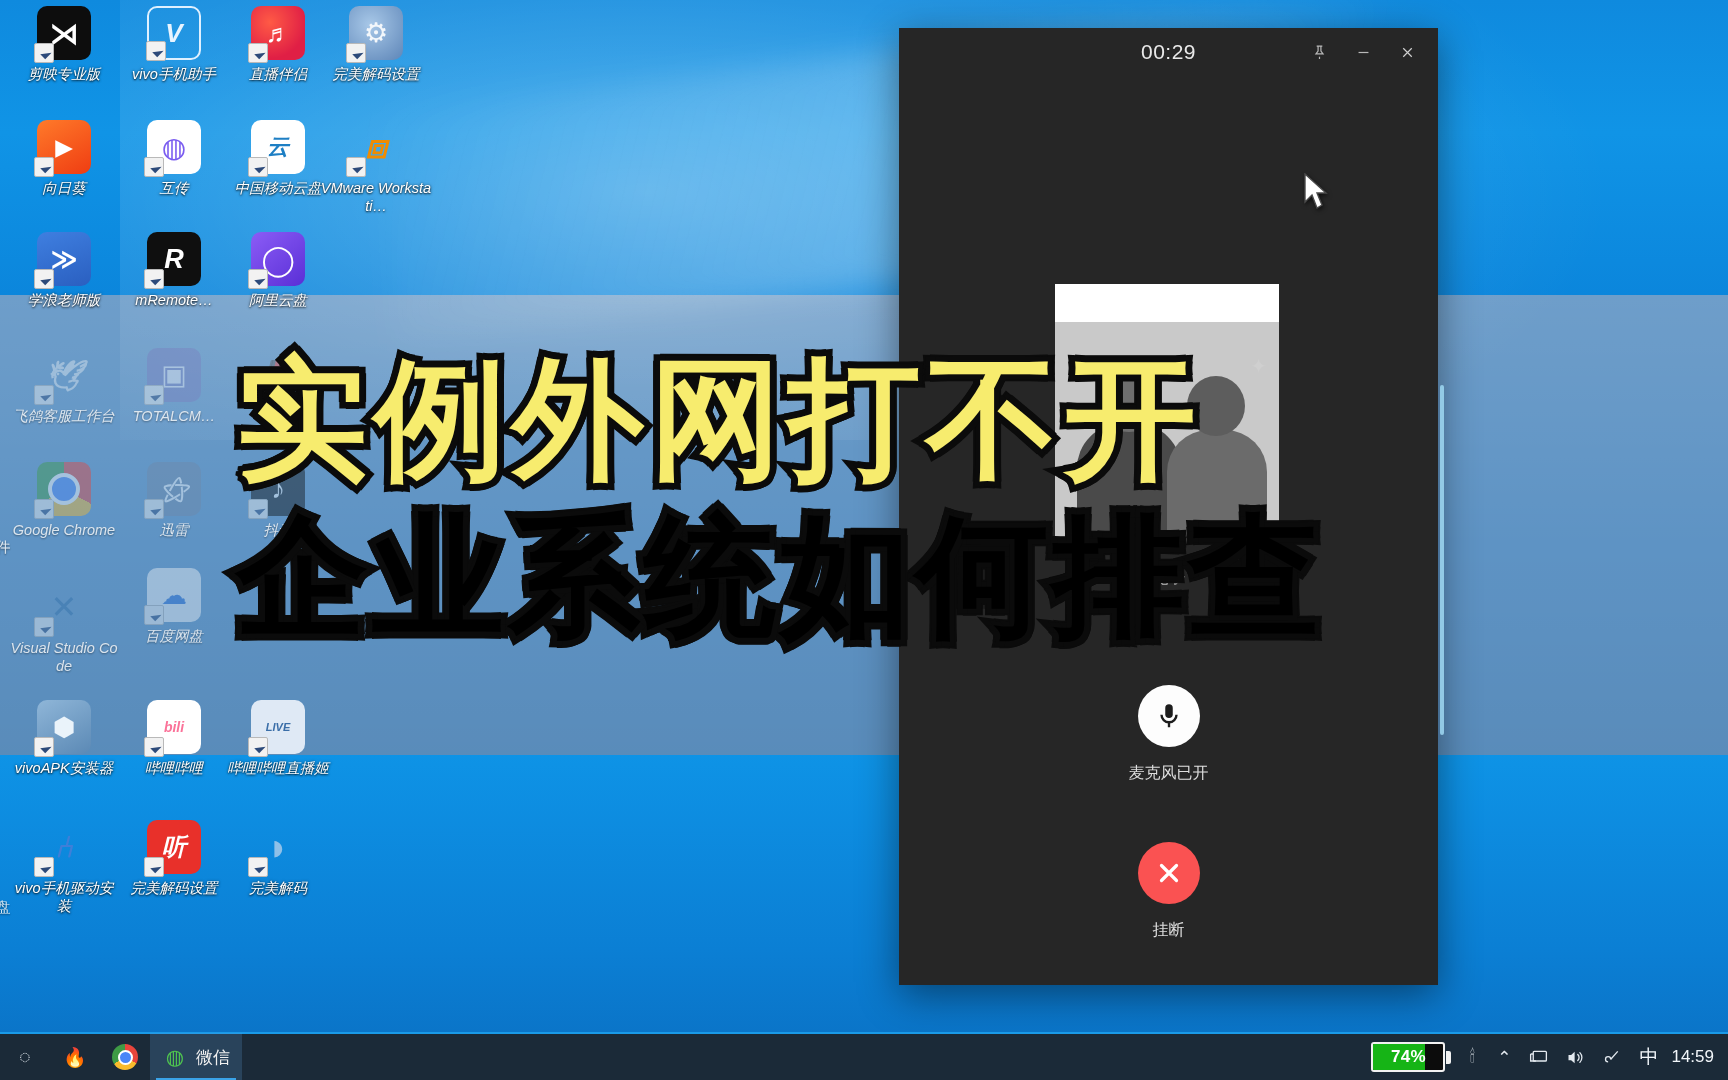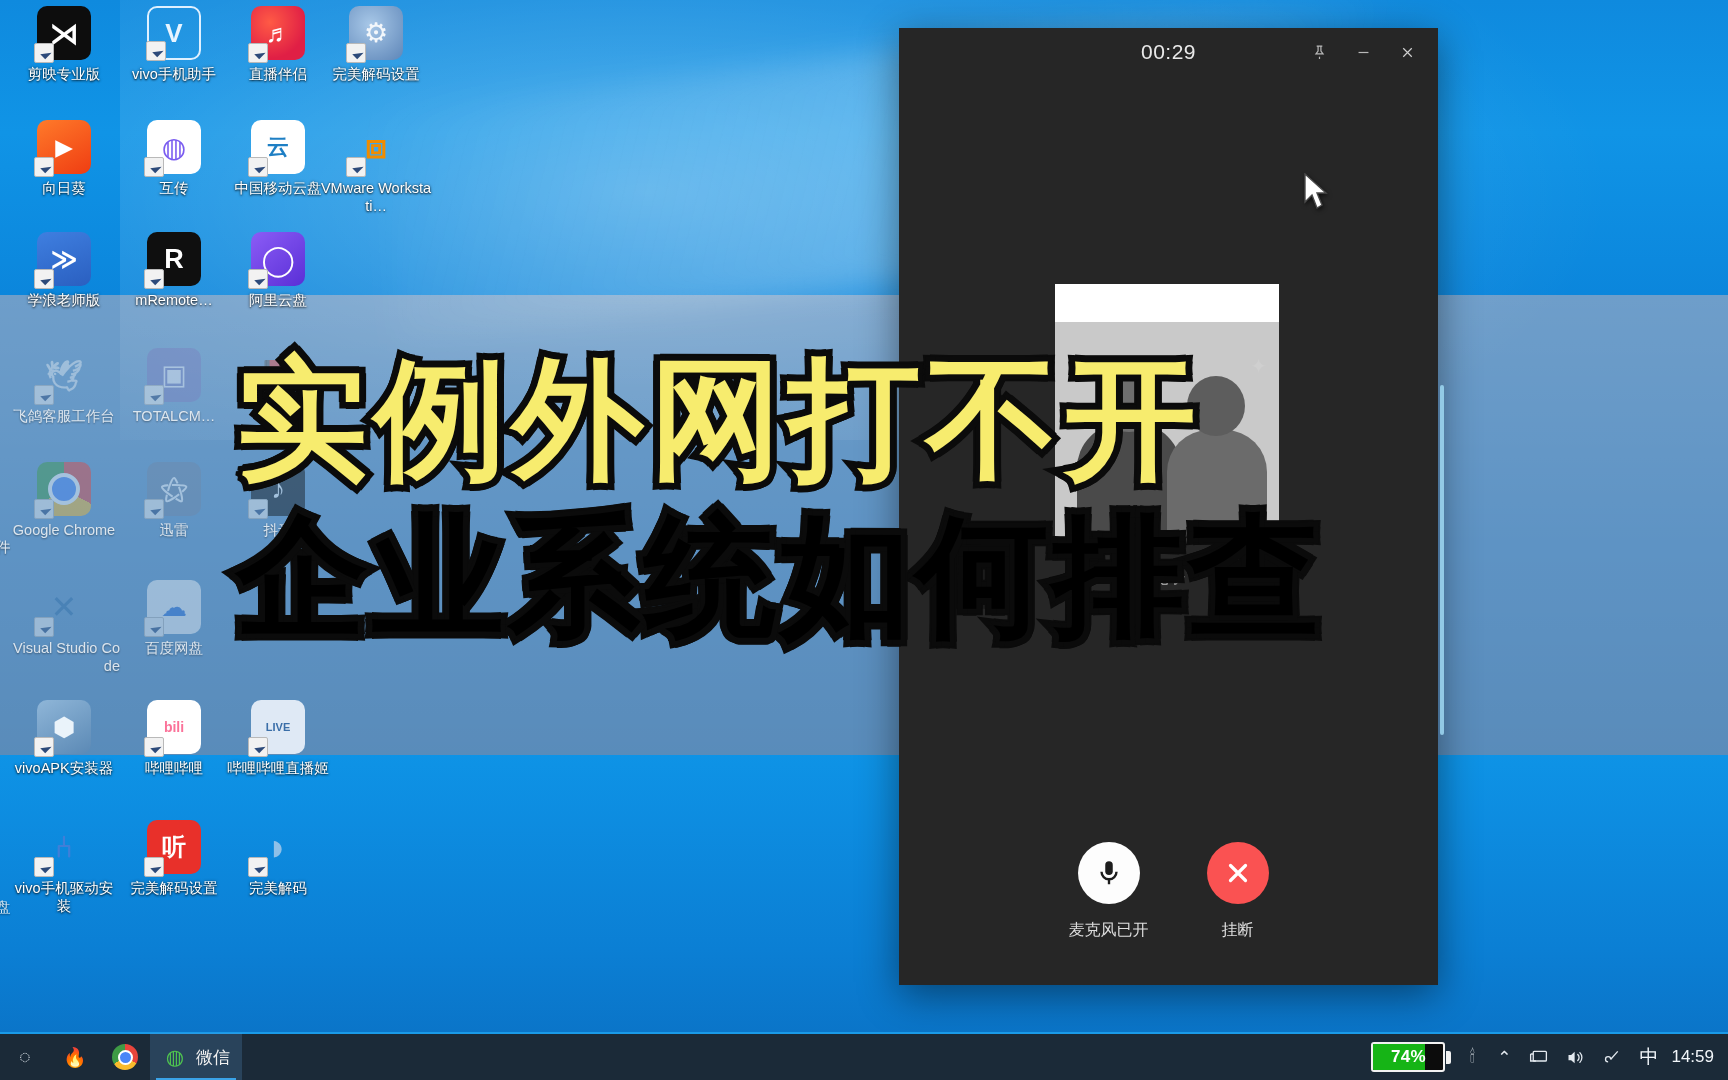--- a/index.html
+++ b/index.html
@@ -31,20 +31,21 @@
     background:linear-gradient(180deg, rgba(255,255,255,0.10), rgba(255,255,255,0) 55%, rgba(0,0,0,0.05));
     pointer-events:none;
   }
 
   
   #icon-layer { position:absolute; inset:0; }
   .dicon {
     position:absolute; width:112px;
     display:flex; flex-direction:column; align-items:center;
     cursor:default;
+    font-style:italic;
   }
   .dicon .glyph {
     width:54px; height:54px; position:relative;
     display:flex; align-items:center; justify-content:center;
     border-radius:10px; overflow:visible;
     font-size:28px; color:#fff; font-weight:bold;
   }
   .dicon .lbl {
     margin-top:5px; text-align:center; font-size:14.5px; line-height:1.25;
     color:#fff; text-shadow:0 1px 2px rgba(0,0,0,0.75), 0 0 3px rgba(0,0,0,0.55);
@@ -113,21 +114,21 @@
   .ic-bililive:before{ content:"LIVE"; font-size:11px; color:#3a6ea8; font-weight:700; }
   .ic-vivodrv  { background:transparent; }
   .ic-vivodrv:before{ content:"⑃"; font-size:30px; color:#3f7fd8; }
   .ic-ximalaya { background:#e8302a; border-radius:12px; }
   .ic-ximalaya:before{ content:"听"; font-size:24px; color:#fff; }
   .ic-wanmei   { background:transparent; }
   .ic-wanmei:before{ content:"◗"; font-size:38px; color:#8fc0e8; }
 
   
   .faded .glyph { opacity:0.42; }
-  .faded .lbl   { color:#e9eef3; text-shadow:0 1px 2px rgba(0,0,0,0.45); opacity:0.9;text-align:right; }
+  .faded .lbl   { color:#e9eef3; text-shadow:0 1px 2px rgba(0,0,0,0.45); opacity:0.9; }
 
   
   .edge-lbl {
     position:absolute; font-size:14.5px; color:#eef3f7;
     text-shadow:0 1px 2px rgba(0,0,0,0.6); opacity:0.92;
   }
 
   
   #call-window {
     position:absolute; left:899px; top:28px; width:539px; height:957px;
@@ -163,21 +164,21 @@
     position:absolute; left:0; right:0; top:490px; text-align:center;
     font-size:17px; color:#bcbcbc;
   }
   #cursor {
     position:absolute; left:404px; top:97px; width:26px; height:38px;
     filter:drop-shadow(1px 2px 2px rgba(0,0,0,0.6));
   }
 
   #call-controls {
     position:absolute; left:0; right:0; bottom:44px;
-    display:flex; justify-content:center; gap:58px;
+    display:flex; justify-content:center; gap:58px;flex-direction:column;
   }
   .ctl { display:flex; flex-direction:column; align-items:center; cursor:pointer; }
   .ctl .knob {
     width:62px; height:62px; border-radius:50%;
     display:flex; align-items:center; justify-content:center;
   }
   .ctl.white .knob { background:#fdfdfd; }
   .ctl.red   .knob { background:#fa5252; }
   .ctl .knob svg { display:block; }
   .ctl .ctl-lbl { margin-top:16px; font-size:16px; color:#dedede; white-space:nowrap; }
@@ -376,21 +377,21 @@
       </span>
     <span class="lbl">抖音</span>
   </div>
 
   <div class="dicon faded" style="left:8px;top:580px">
     <span class="glyph ic-vscode">
         <span class="sc"></span>
       </span>
     <span class="lbl">Visual Studio Code</span>
   </div>
-  <div class="dicon faded" style="left:118px;top:580px">
+  <div class="dicon faded" style="left:118px;top:568px">
     <span class="glyph ic-baidupan">
         <span class="sc"></span>
       </span>
     <span class="lbl">百度网盘</span>
   </div>
 
   <div class="dicon" style="left:8px;top:700px">
     <span class="glyph ic-vivoapk">
         <span class="sc"></span>
       </span>

